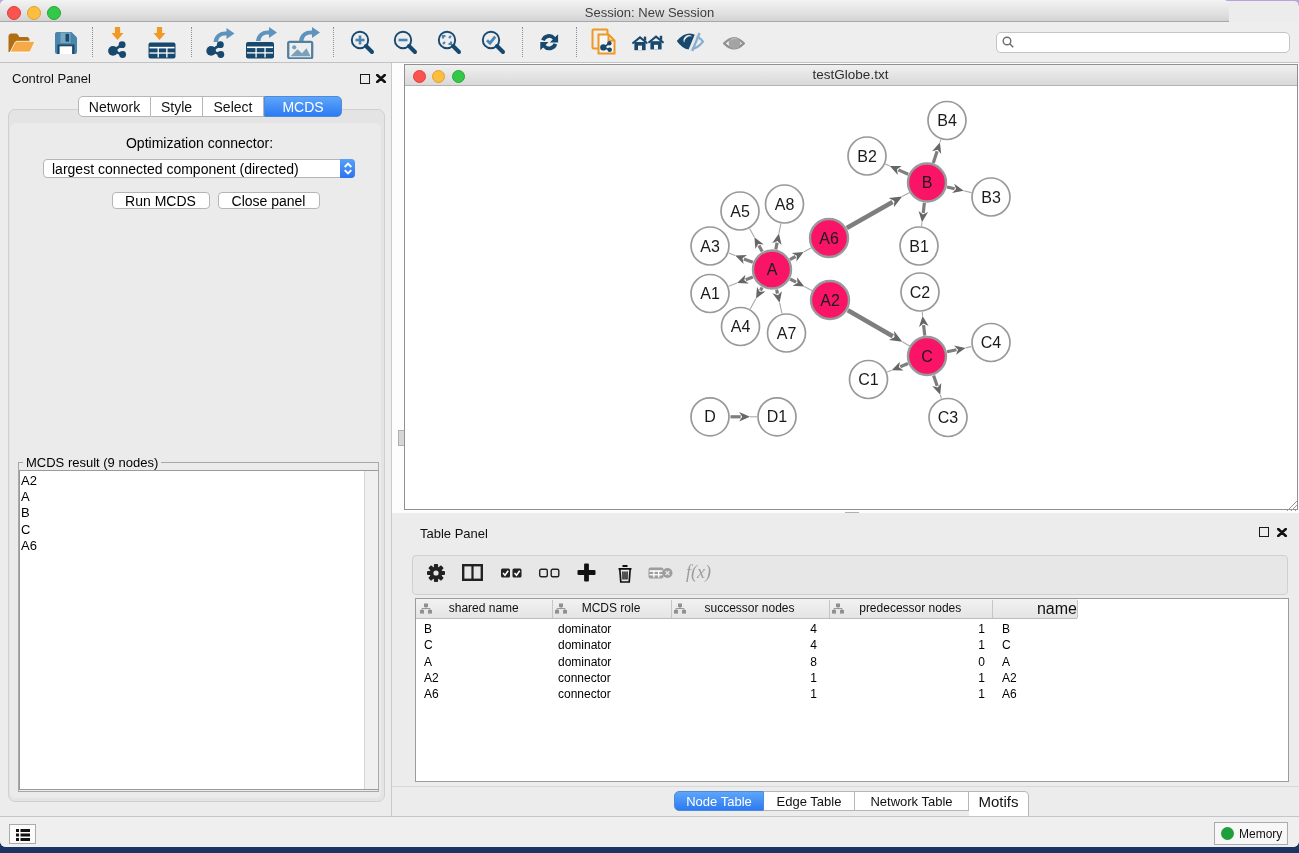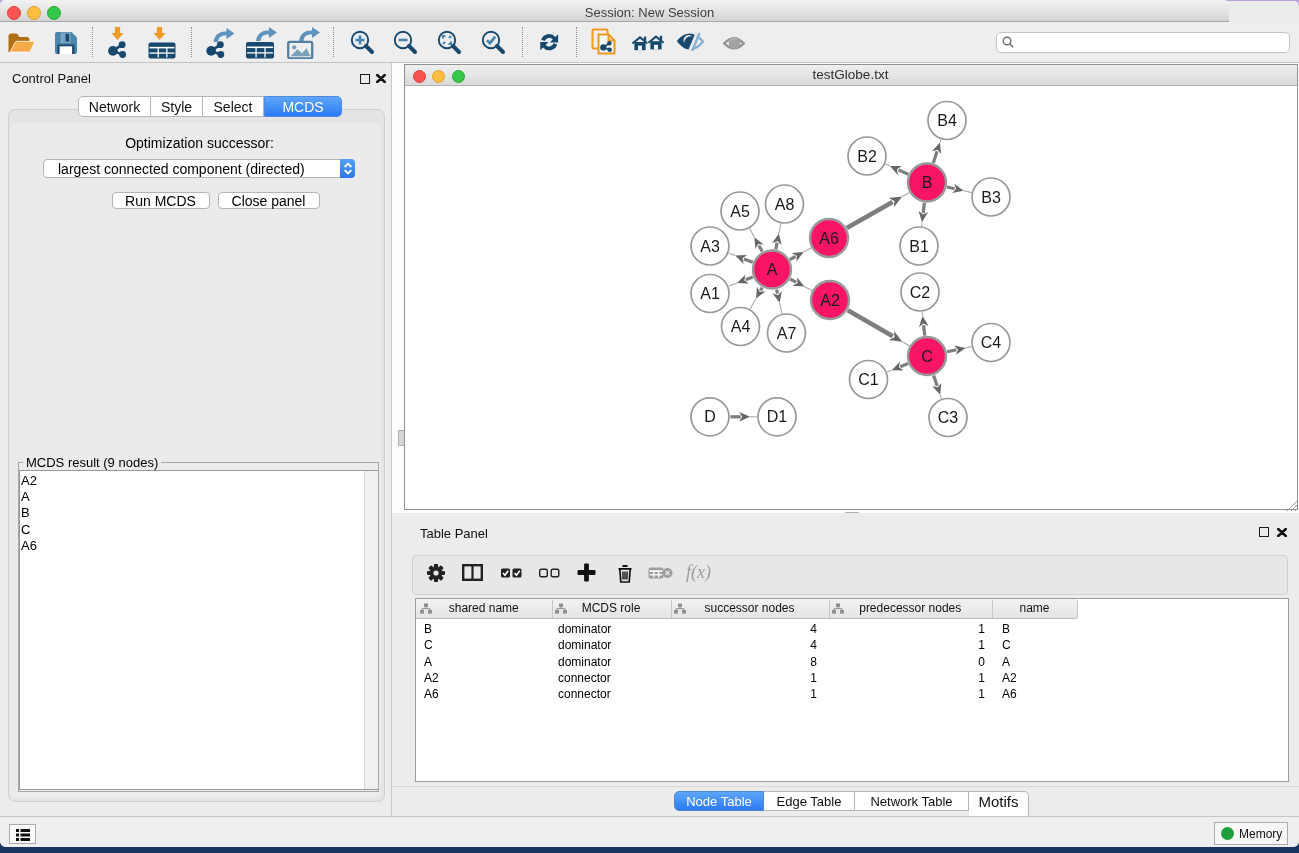--- a/index.html
+++ b/index.html
@@ -172,22 +172,22 @@
     <path d="M 1.2 1 L 8.8 8 M 8.8 1 L 1.2 8" stroke="#111" stroke-width="2.5" stroke-linecap="round"></path>
   </svg>
 <div class="abs" style="left:8px;top:109px;width:375px;height:691px;background:#e4e4e4;border:1px solid #d0d0d0;border-radius:7px"></div>
 <div class="abs" style="left:10px;top:123px;width:371px;height:675px;background:#ebebeb;border-radius:6px"></div>
 <div class="abs" style="left:0;top:96px;width:391px;height:21px">
     <div class="tab" style="left:78px;width:73px;border-radius:5px 0 0 5px;">Network</div>
     <div class="tab" style="left:151px;width:52px;border-radius:0;border-left:none;">Style</div>
     <div class="tab" style="left:203px;width:61px;border-radius:0;border-left:none;">Select</div>
     <div class="tab tabsel" style="left:264px;width:78px;border-radius:0 5px 5px 0;">MCDS</div>
   </div>
-<div class="abs" style="left:0;top:135px;width:399px;text-align:center;font-size:14px;color:#000">Optimization successor:</div>
-<div class="abs" style="left:43px;top:158.5px;width:312px;height:19px;background:#fff;border:1px solid #b5b5b5;border-radius:4px;box-sizing:border-box;font-size:14px;color:#000;line-height:18px;padding-left:14px">largest connected component (directed)</div>
+<div class="abs" style="left:0;top:135px;width:399px;text-align:center;font-size:14px;color:#000">Optimization connector:</div>
+<div class="abs" style="left:43px;top:158.5px;width:312px;height:19px;background:#fff;border:1px solid #b5b5b5;border-radius:4px;box-sizing:border-box;font-size:14px;color:#000;line-height:18px;padding-left:8px">largest connected component (directed)</div>
 <div class="abs" style="left:340px;top:158.5px;width:15px;height:19px;background:linear-gradient(#55a1fb,#2d74ee);border-radius:0 4px 4px 0"></div>
 <svg class="abs" style="left:340.5px;top:160.5px" width="14" height="15" viewBox="0 0 14 15">
     <path d="M 3.7 6 L 7 2.7 L 10.3 6" fill="none" stroke="#fff" stroke-width="1.9"></path>
     <path d="M 3.7 9.2 L 7 12.5 L 10.3 9.2" fill="none" stroke="#fff" stroke-width="1.9"></path>
   </svg>
 <div class="abs" style="left:91.5px;top:191.5px;width:98px;background:#fff;border:1px solid #b5b5b5;border-radius:4px;box-sizing:border-box;font-size:14px;color:#000;text-align:center;line-height:16px;height:17.5px;margin-left:20px;">Run MCDS</div>
 <div class="abs" style="left:201.5px;top:191.5px;width:102px;background:#fff;border:1px solid #b5b5b5;border-radius:4px;box-sizing:border-box;font-size:14px;color:#000;text-align:center;line-height:16px;height:17.5px;margin-left:16px;">Close panel</div>
 <div class="abs" style="left:18px;top:462px;width:361px;height:329.5px;border:1px solid #a8a8a8;box-sizing:border-box"></div>
 <div class="abs" style="left:23px;top:455px;background:#ebebeb;padding:0 3px;font-size:13px;color:#000">MCDS result (9 nodes)</div>
 <div class="abs" style="left:19px;top:470px;width:359px;height:320px;background:#fff;border:1px solid #9a9a9a;box-sizing:border-box"></div>
@@ -395,21 +395,21 @@
   </svg>
 <div class="abs" style="left:992px;top:600px;width:1px;height:18px;background:#c6c6c6"></div>
 <div class="abs" style="left:828.5px;top:599px;width:163.5px;height:19px;line-height:19px;text-align:center;font-size:12px;color:#111">predecessor nodes</div>
 <svg class="abs" style="left:832.0px;top:602.5px" width="12" height="11" viewBox="0 0 12 11">
     <rect x="4" y="0.5" width="4" height="3.6" fill="#909090"></rect>
     <rect x="0" y="7" width="4" height="3.6" fill="#909090"></rect>
     <rect x="8" y="7" width="4" height="3.6" fill="#909090"></rect>
     <path d="M 6 4 L 6 5.6 M 2 7 L 2 5.6 L 10 5.6 L 10 7" stroke="#909090" stroke-width="1" fill="none"></path>
   </svg>
 <div class="abs" style="left:1076.5px;top:600px;width:1px;height:18px;background:#c6c6c6"></div>
-<div class="abs" style="left:992px;top:599px;width:85px;height:19px;line-height:19px;text-align:center;font-size:12px;color:#111">name</div>
+<div class="abs" style="left:992px;top:599px;width:85px;height:19px;line-height:19px;text-align:right;font-size:16px;color:#111">name</div>
 <div class="abs cell" style="left:424px;top:622.3px">B</div>
 <div class="abs cell" style="left:558px;top:622.3px">dominator</div>
 <div class="abs cell" style="left:720px;top:622.3px;width:97px;text-align:right">4</div>
 <div class="abs cell" style="left:890px;top:622.3px;width:95px;text-align:right">1</div>
 <div class="abs cell" style="left:1002px;top:622.3px">B</div>
 <div class="abs cell" style="left:424px;top:638.4px">C</div>
 <div class="abs cell" style="left:558px;top:638.4px">dominator</div>
 <div class="abs cell" style="left:720px;top:638.4px;width:97px;text-align:right">4</div>
 <div class="abs cell" style="left:890px;top:638.4px;width:95px;text-align:right">1</div>
 <div class="abs cell" style="left:1002px;top:638.4px">C</div>

